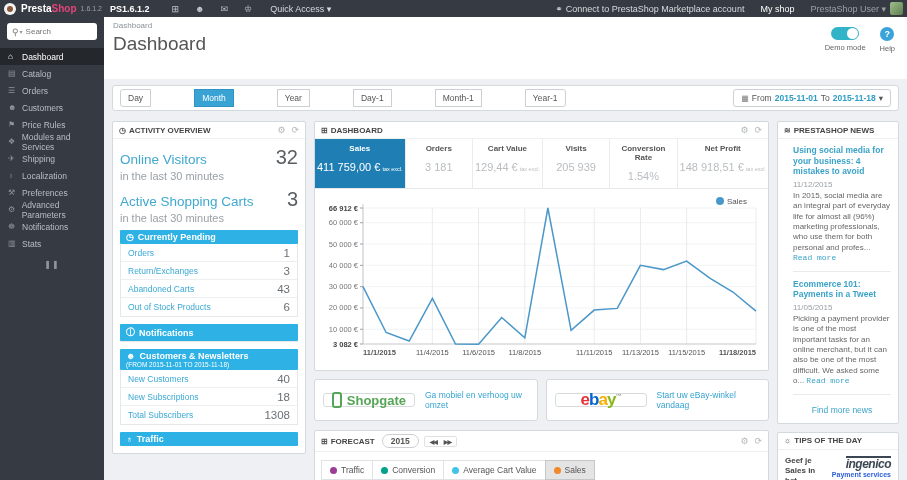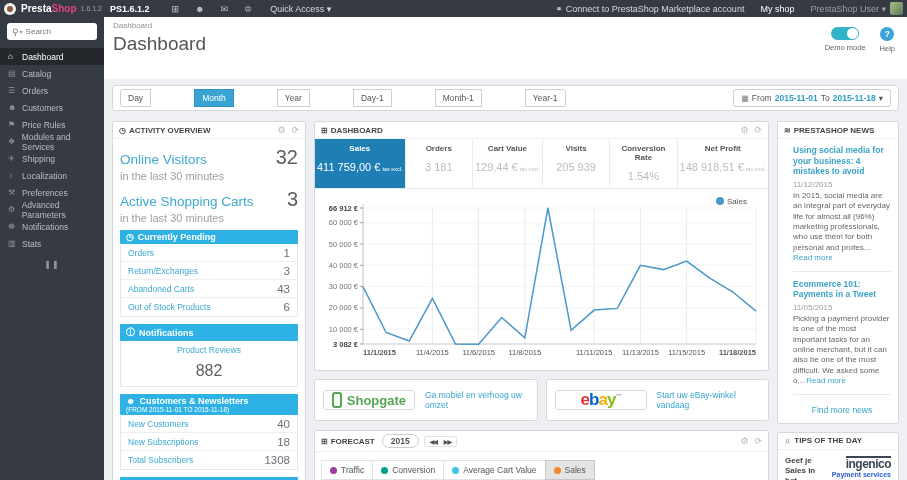--- a/index.html
+++ b/index.html
@@ -110,21 +110,21 @@
   .kpi-suffix { font-size:5.5px; margin-left:2px; }
   .kpi.active { background:#1f7fb5; }
   .kpi.active .kpi-label { color:#fff; }
   .kpi.active .kpi-value { color:#fff; }
   .chart-wrap { padding:5px 4px 2px 4px; }
   svg text { font-family:"Liberation Sans",sans-serif; }
   
   .ads-row { display:flex; gap:8px; margin-top:8px; }
   .ad-card { flex:1; background:#fff; border:1px solid #d4d9dd; border-radius:3px;
     height:42px; display:flex; align-items:center; padding:0 8px; gap:10px; }
-  .logo-box { border:1px solid #d8dbde; border-radius:3px; height:20px; min-width:92px;
+  .logo-box { border:1px solid #d8dbde; border-radius:3px; height:14px; min-width:92px;
     display:flex; align-items:center; justify-content:center; gap:5px; padding:0 8px;}
   .shopgate-ic { width:11px; height:16px; border:2px solid #56a556; border-radius:3px; }
   .shopgate-txt { color:#56a556; font-size:13px; font-weight:bold; }
   .ebay-txt { font-size:17px; font-weight:bold; letter-spacing:-1px; }
   .ebay-tm { font-size:6px; color:#999; vertical-align:super; }
   .ad-link { color:#35a3d0; font-size:8.5px; cursor:pointer; }
   
   .forecast { margin-top:9px; }
   .fc-hdr-extra { display:flex; align-items:center; gap:5px; margin-left:7px; }
   .year-pill { border:1px solid #ccd0d4; border-radius:8px; padding:1px 8px; font-size:8.5px;
@@ -134,28 +134,28 @@
   .fc-tabs { display:flex; padding:8px 7px; gap:0; }
   .fc-tab { border:1px solid #e0e3e6; background:#fff; padding:4px 8px; font-size:8.5px;
     color:#555; display:flex; align-items:center; gap:4px; cursor:pointer; margin-left:-1px;}
   .fc-tab.active { background:#e4e4e4; border-color:#c3c7ca; }
   .dot { width:7px; height:7px; border-radius:50%; flex:none; }
   
   .news-body { padding:6px 7px;margin-left:8px; }
   .news-title { color:#3ba3c8; font-size:8.5px; font-weight:bold; line-height:1.25; cursor:pointer;}
   .news-date { color:#9aa0a5; font-size:8px; margin:3px 0 2px 0; }
   .news-excerpt { color:#666; font-size:8px; line-height:1.3; }
-  .read-more { color:#3ba3c8; cursor:pointer; }
+  .read-more { color:#3ba3c8; cursor:pointer;font-family:Liberation Mono, monospace; }
   .news-sep { border-top:1px solid #e8eaec; margin:7px 0; }
   .find-more { text-align:center; color:#3ba3c8; font-size:8.5px; padding:3px 0 2px 0; cursor:pointer;}
   .tips { margin-top:8px; }
   .tips-body { padding:6px 7px; font-size:8px; color:#666; line-height:1.3;}
   .ingenico { float:right; width:62px; text-align:right; margin:0 0 2px 4px; }
   .ing-main { font-size:12px; font-weight:bold; color:#3a4652; letter-spacing:-0.5px;
-    border-top:2px solid #3a4652; display:inline-block; line-height:1.1;}
+    border-top:2px solid #3a4652; display:inline-block; line-height:1.1;font-style:italic;}
   .ing-sub { font-size:7px; font-weight:bold; color:#2b5ed9; line-height:1.1; }
   .tips-headline { font-weight:bold; color:#444; font-size:8px; margin-bottom:6px; line-height:1.3;}
 </style>
 </head>
 <body>
 
 <div class="topbar">
   <span class="logo-dot"></span>
   <span class="brand"><span>Presta</span><span class="shop">Shop</span></span>
   <span class="brand-ver">1.6.1.2</span>
@@ -316,24 +316,20 @@
           </div>
 
           <div class="sect">
             <div class="blue-bar">
               <div class="bb-title">
                   <span>ⓘ</span>
                   <span>Notifications</span>
                 </div>
             </div>
             <div class="notif-table">
-              <div class="notif-cell">
-                <div class="notif-label">Product Reviews</div>
-                <div class="notif-value">882</div>
-              </div>
             </div>
           </div>
 
           <div class="sect">
             <div class="blue-bar">
               <div class="bb-title">
                   <span>☻</span>
                   <span>Customers &amp; Newsletters</span>
                 </div>
               <div class="bb-sub">(FROM 2015-11-01 TO 2015-11-18)</div>

